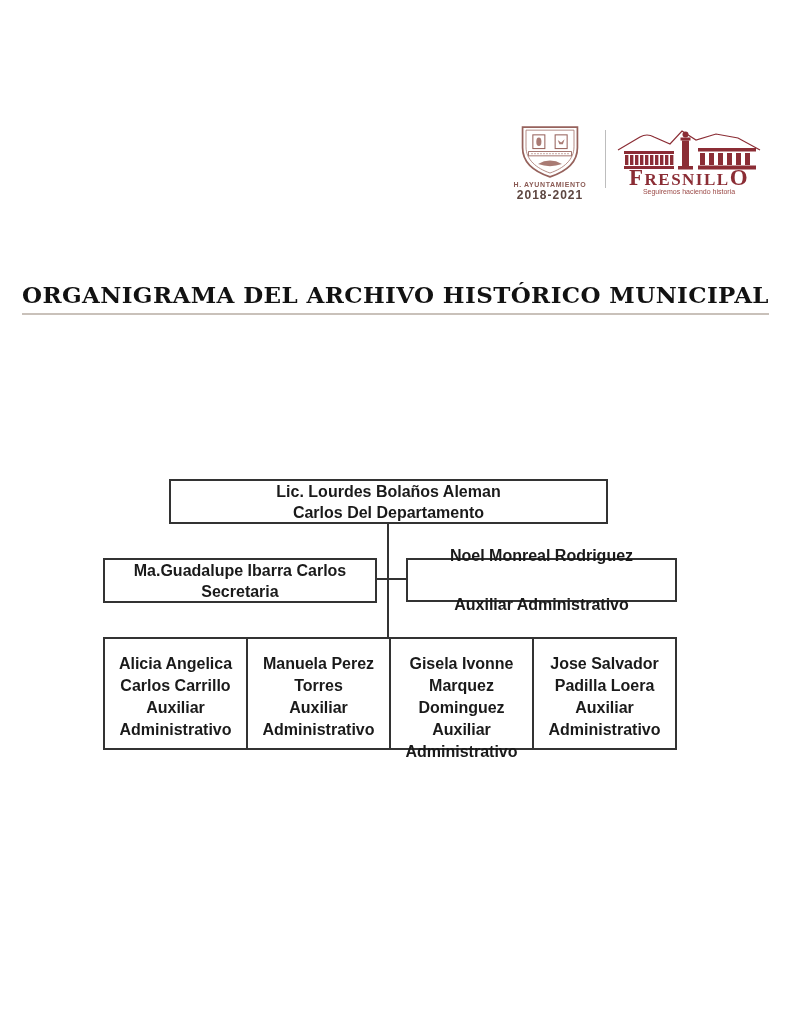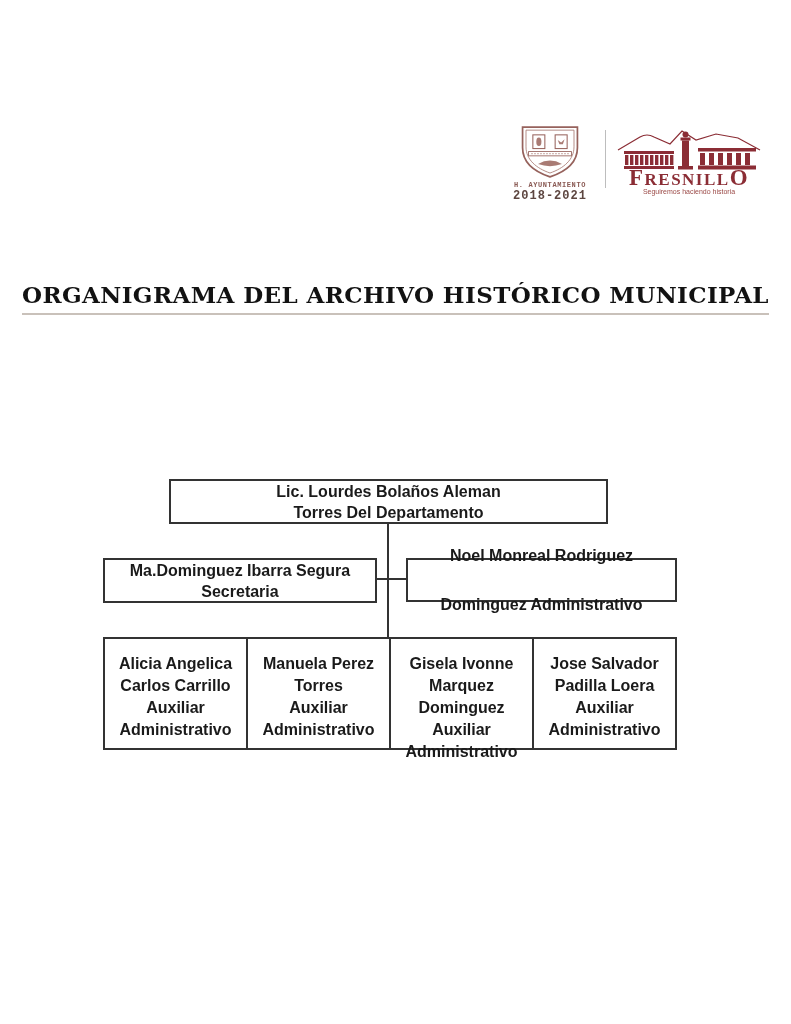--- a/index.html
+++ b/index.html
@@ -5,21 +5,21 @@
   html,body { margin:0; padding:0; }
   body {
     width:791px; height:1024px; position:relative;
     background:#ffffff; overflow:hidden;
     font-family:"Liberation Sans", sans-serif;
   }
   .page { position:absolute; inset:0; }
 
   
   .logos { position:absolute; top:124px; left:503px; display:flex; align-items:flex-start; }
-  .crest-block { width:94px; text-align:center;font-family:Liberation Mono, monospace; }
+  .crest-block { width:94px; text-align:center; }
   .crest-block svg { display:block; margin:0 auto; }
   .crest-line1 { font-size:7px; letter-spacing:0.6px; color:#8a5a54; margin-top:1px; font-weight:700; }
   .crest-line2 { font-size:12px; letter-spacing:1px; color:#5d4640; font-weight:700; }
   .logo-divider { width:1px; height:58px; background:#bdbdbd; margin:6px 8px 0 8px; }
   .fresnillo-block { width:150px; }
 
   
   .title-row { position:absolute; top:281px; left:0; width:791px; text-align:center; }
   .title-text {
     display:inline-block;
@@ -125,34 +125,34 @@
   </div>
 
   <div class="title-row">
     <span class="title-text">ORGANIGRAMA DEL ARCHIVO HISTÓRICO MUNICIPAL</span>
   </div>
 
   <div>
 
     <div class="box box-root">
       <div>Lic. Lourdes Bolaños Aleman</div>
-      <div>Torres Del Departamento</div>
+      <div>Carlos Del Departamento</div>
     </div>
 
     <div class="vline"></div>
     <div class="hline"></div>
 
     <div class="box box-l2a">
-      <div>Ma.Dominguez Ibarra Segura</div>
+      <div>Ma.Guadalupe Ibarra Carlos</div>
       <div>Secretaria</div>
     </div>
 
     <div class="box box-l2b">
       <div>Noel Monreal Rodriguez</div>
-      <div>Dominguez Administrativo</div>
+      <div>Auxiliar Administrativo</div>
     </div>
 
     <div class="staff-table">
       <div class="staff-cell">Alicia Angelica
 Carlos Carrillo
 Auxiliar
 Administrativo</div>
       <div class="staff-cell">Manuela Perez
 Torres
 Auxiliar

